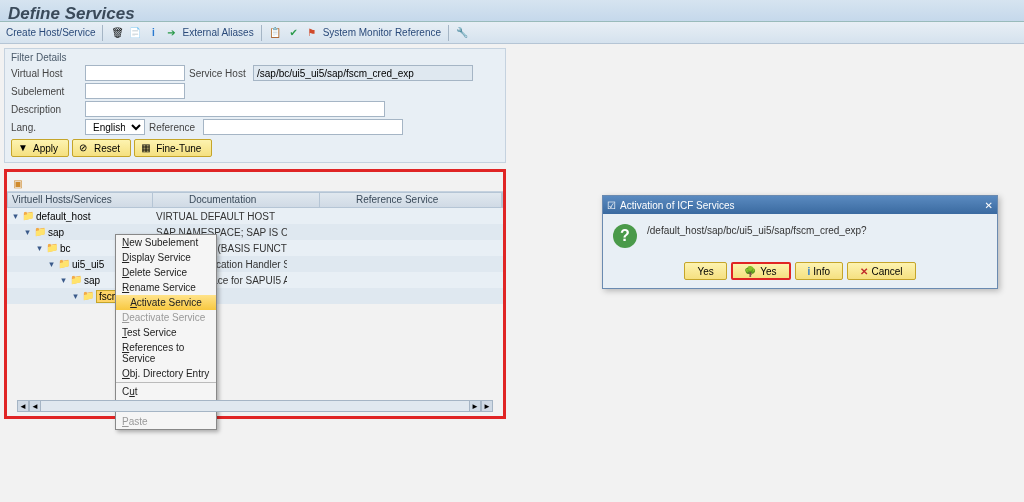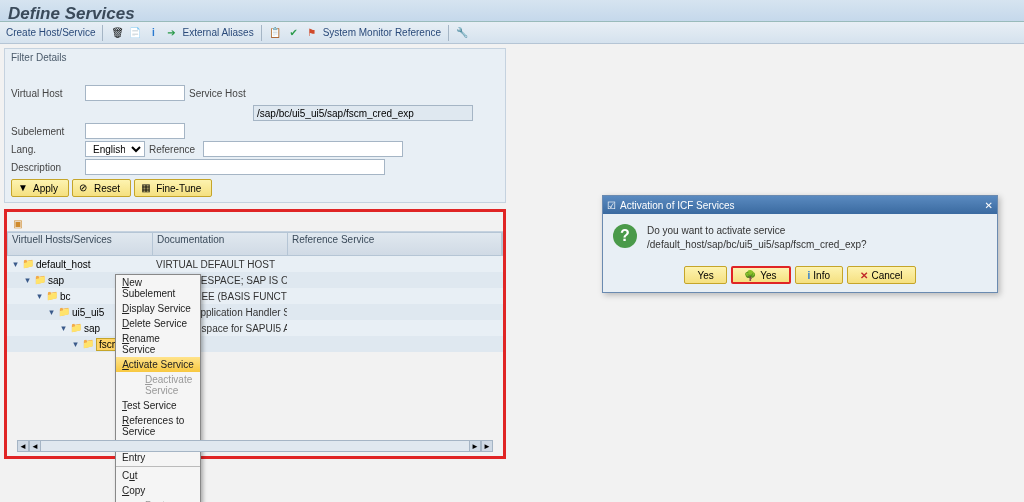--- a/index.html
+++ b/index.html
@@ -9,41 +9,41 @@
   .tb-text { color: #2a4a7a; cursor: pointer; }
   .tb-icon { width: 14px; height: 14px; display: inline-flex; align-items: center; justify-content: center; cursor: pointer; }
   .sep { width: 1px; height: 16px; background: #a5b5c5; margin: 0 3px; }
   .main { display: flex; }
   .left-panel { width: 510px; padding: 4px; }
   .filter-box { background: #e8eff5; border: 1px solid #c5d2df; padding: 2px; }
   .filter-title { font-size: 10px; color: #4a5a6a; padding: 1px 4px; }
   .filter-row { display: flex; align-items: center; padding: 1px 4px; gap: 4px; }
   .fl-label { width: 70px; color: #444; }
   .fl-input { height: 16px; border: 1px solid #a5b5c5; background: #fff; padding: 0 3px; }
-  .fl-ro { background: #dfe8f0; margin-top: 40px; }
+  .fl-ro { background: #dfe8f0; }
   .btn-row { display: flex; gap: 3px; padding: 3px 4px; }
   .btn { height: 18px; background: linear-gradient(#fdf3b0, #f5e080); border: 1px solid #c5a52a; padding: 0 10px 0 6px; display: flex; align-items: center; gap: 3px; cursor: pointer; border-radius: 2px; }
   .btn-ico { width: 12px; height: 12px; }
   .tree-area { margin-top: 6px; border: 3px solid #e02525; height: 250px; position: relative; padding-top: 2px; }
   .tree-tb { height: 18px; border-bottom: 1px solid #c5d2df; padding: 2px 4px; }
-  .tree-header { display: flex; background: linear-gradient(#e0e8ef, #d0dae5); height: 24px; border: 1px solid #b5c5d5; }
+  .tree-header { display: flex; background: linear-gradient(#e0e8ef, #d0dae5); height: 16px; border: 1px solid #b5c5d5; gap: 32px; }
   .th { padding: 1px 4px; border-right: 1px solid #b5c5d5; color: #3a4a5a; }
   .th1 { width: 145px; } .th2 { width: 135px; } .th3 { flex: 1; }
   .tree-body { }
   .tree-row { display: flex; height: 16px; align-items: center; }
   .tr-label { width: 145px; display: flex; align-items: center; gap: 2px; overflow: hidden; white-space: nowrap; }
   .tr-doc { width: 135px; padding-left: 4px; color: #333; overflow: hidden; white-space: nowrap; }
   .tr-bg0 { background: #e8eff5; } .tr-bg1 { background: #dfe8f0; }
   .expander { width: 9px; height: 9px; font-size:9px; line-height:9px; text-align:center; color:#3a5a8a; display:inline-block; }
   .node-ico { width:12px; height:12px; display:inline-block; }
   .sel-node { background: #ffd466; border:1px solid #c5a52a; padding: 0 2px; }
-  .ctx-menu { position: absolute; left: 108px; top: 62px; width: 86px; background: #f5f5f5; border: 1px solid #888; box-shadow: 2px 2px 4px rgba(0,0,0,0.3); }
+  .ctx-menu { position: absolute; left: 108px; top: 62px; width: 102px; background: #f5f5f5; border: 1px solid #888; box-shadow: 2px 2px 4px rgba(0,0,0,0.3); }
   .ctx-item { padding: 2px 6px; cursor: pointer; color: #222; }
   .ctx-hl { background: linear-gradient(#ffe38a, #f8c840); text-align: center; }
-  .ctx-dis { color: #999; margin-left: 23px; }
+  .ctx-dis { color: #999; }
   .ctx-sep { height: 1px; background: #bbb; margin: 1px 0; }
   .u { text-decoration: underline; }
   .scroll-area { position:absolute; bottom:4px; left:10px; right:10px; display:flex; align-items:center; }
   .sc-arrow { width:12px; height:12px; background:#d0dae5; border:1px solid #a5b5c5; font-size:8px; display:flex; align-items:center; justify-content:center; }
   .sc-track { flex:1; height:12px; background:#e0e8ef; border:1px solid #a5b5c5; border-left:0; border-right:0; }
   .dialog { position: absolute; left: 602px; top: 195px; width: 396px; background: #e8eff5; border: 1px solid #6a8ab0; box-shadow: 2px 2px 6px rgba(0,0,0,0.25); }
   .dlg-title { background: linear-gradient(#5a8ac0, #3a6aa0); color: #fff; height: 18px; display: flex; align-items: center; padding: 0 4px; justify-content: space-between; }
   .dlg-body { padding: 10px; display: flex; gap: 10px; }
   .q-icon { width: 24px; height: 24px; border-radius: 50%; background: #4a9a4a; color: #fff; display: flex; align-items: center; justify-content: center; font-size: 16px; font-weight: bold; }
   .dlg-text { color: #333; line-height: 14px; }
@@ -81,28 +81,28 @@
         <span class="fl-label">Virtual Host</span>
         <input class="fl-input" style="width: 100px;" value="">
         <span class="fl-label" style="width:60px">Service Host</span>
         <input class="fl-input fl-ro" style="width: 220px;" value="/sap/bc/ui5_ui5/sap/fscm_cred_exp">
       </div>
       <div class="filter-row">
         <span class="fl-label">Subelement</span>
         <input class="fl-input" style="width: 100px;" value="">
       </div>
       <div class="filter-row">
+        <span class="fl-label">Description</span>
+        <input class="fl-input" style="width: 300px;" value="">
+      </div>
+      <div class="filter-row">
         <span class="fl-label">Lang.</span>
         <select class="fl-input" style="width:60px"><option>English</option></select>
         <span class="fl-label" style="width:50px">Reference</span>
         <input class="fl-input" style="width: 200px;" value="">
-      </div>
-      <div class="filter-row">
-        <span class="fl-label">Description</span>
-        <input class="fl-input" style="width: 300px;" value="">
       </div>
       <div class="btn-row">
         <div class="btn">
             <span class="btn-ico">▼</span>
             <span>Apply</span>
           </div>
         <div class="btn">
             <span class="btn-ico">⊘</span>
             <span>Reset</span>
           </div>
@@ -204,21 +204,20 @@
   <div class="dlg-title">
     <span style="display:flex;align-items:center;gap:4px;">
       <span>☑</span>
       <span>Activation of ICF Services</span>
     </span>
     <span style="cursor:pointer;">✕</span>
   </div>
   <div class="dlg-body">
     <div class="q-icon">?</div>
     <div class="dlg-text">
-      <div>Do you want to activate service</div>
       <div>/default_host/sap/bc/ui5_ui5/sap/fscm_cred_exp?</div>
     </div>
   </div>
   <div class="dlg-btns">
     <div class="dlg-btn">
         <span>Yes</span>
       </div>
     <div class="dlg-btn hl-red">
         <span>🌳</span>
         <span>Yes</span>

